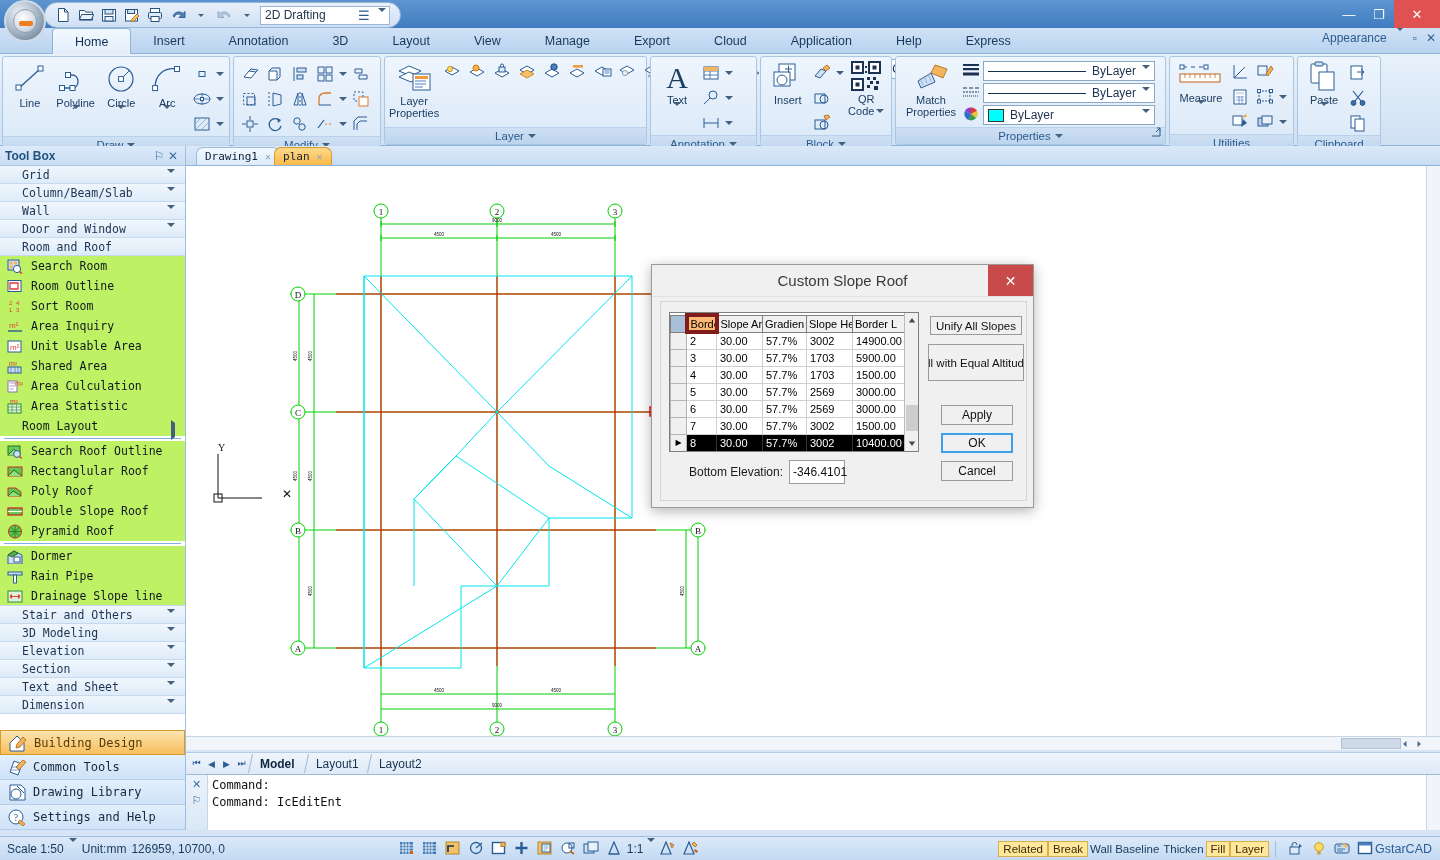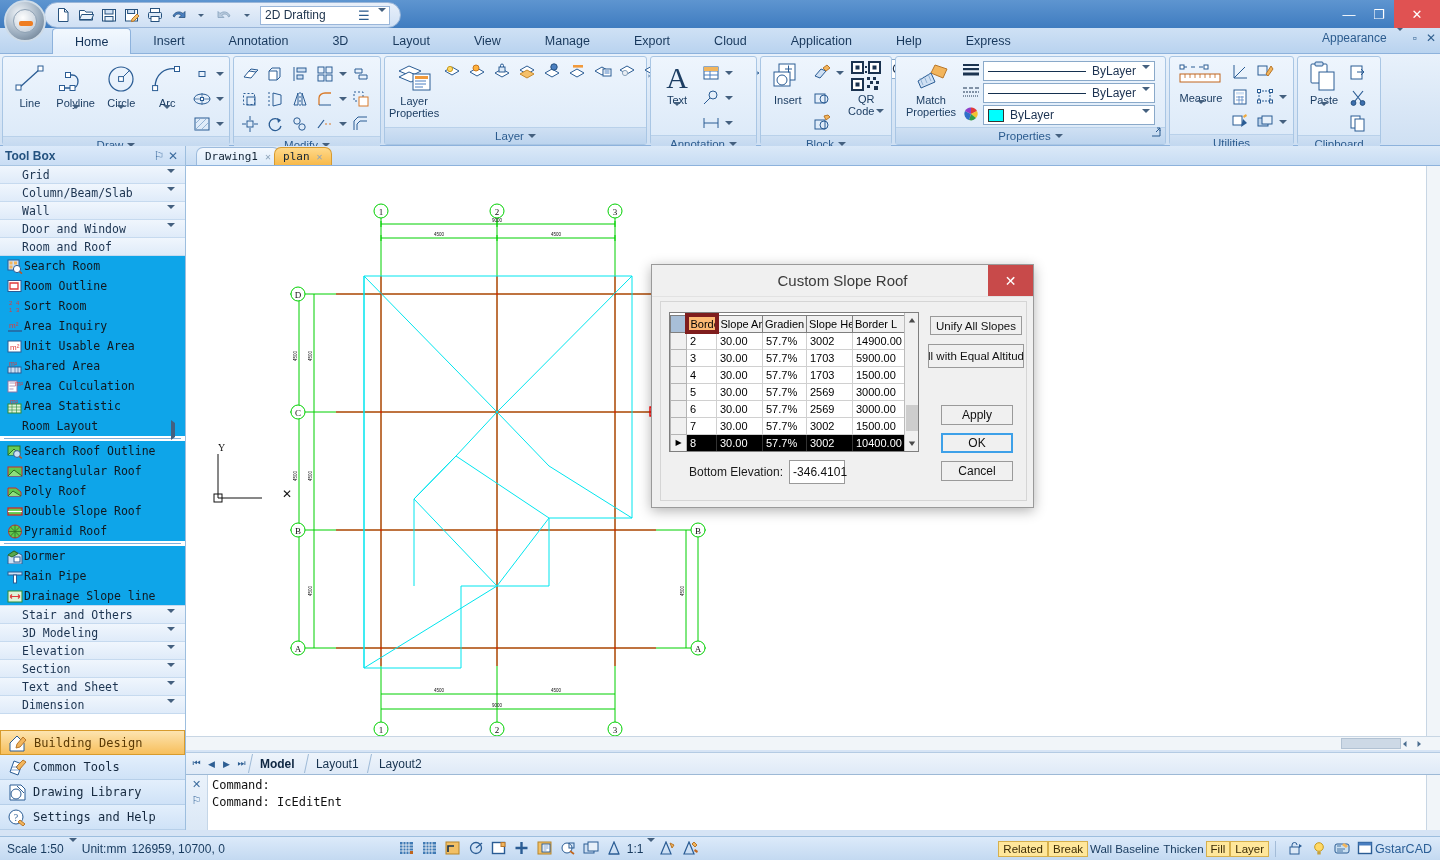--- a/index.html
+++ b/index.html
@@ -167,23 +167,23 @@
   .grp-hdr {
     height:19px; display:flex; align-items:center; position:relative;
     background:linear-gradient(#f0f6fd,#dfebf9);
     border:1px solid #c6daef; border-left:none;border-right:none; margin-top:-1px;
     font-family:"DejaVu Sans Mono", monospace; font-size:11.5px; color:#1b3350;
     padding-left:22px;
   }
   .grp-hdr .ar { position:absolute; right:10px; top:7px; }
   .tri-u { width:0;height:0;border-left:4px solid transparent;border-right:4px solid transparent;border-bottom:4px solid #44607f;}
   .tb-item {
-    height:20px; display:flex; align-items:center; gap:1px; padding-left:6px;
+    height:20px; display:flex; align-items:center; gap:8px; padding-left:6px;
     font-family:"DejaVu Sans Mono", monospace; font-size:11.5px; color:#101820;
-    background:#0ea5e9; position:relative;
+    background:#bef264; position:relative;
   }
   .tb-item .ti { width:17px;height:17px; display:flex;align-items:center;justify-content:center;flex:none;}
   .tb-item .sub { position:absolute; right:10px; top:7px; }
   .tb-item.plain { padding-left:22px; }
   .tb-sep { height:1px; background:#7fb0dd; margin:2px 4px; }
   .tb-bottom { }
   .tb-big {
     height:25px; display:flex; align-items:center; gap:6px; padding-left:7px;
     font-family:"DejaVu Sans Mono", monospace; font-size:12px; color:#15293f;
     background:linear-gradient(#e3effc,#cfe2f7); border-bottom:1px solid #b6cfe9;
@@ -1535,21 +1535,21 @@
       </div>
 
       <div style="position:absolute;left:28px;top:158px;display:flex;align-items:center;gap:6px;">
         <span style="font-size:12px;color:#1a1a1a;">Bottom Elevation:</span>
         <span style="width:56px;height:24px;border:1px solid #9a9a9a;background:#fff;font-size:12px;color:#111;
                      display:flex;align-items:center;padding-left:3px;">-346.4101</span>
       </div>
 
       <div style="position:absolute;left:269px;top:14px;width:92px;height:19px;border:1px solid #9a9a9a;
                   background:#f0f0f0;font-size:11.5px;color:#111;display:flex;align-items:center;justify-content:center;">Unify All Slopes</div>
-      <div style="position:absolute;left:267px;top:42px;width:96px;height:24px;border:1px solid #9a9a9a;
+      <div style="position:absolute;left:267px;top:42px;width:96px;height:37px;border:1px solid #9a9a9a;
                   background:#f0f0f0;font-size:11.5px;color:#111;display:flex;align-items:center;justify-content:center;
                   overflow:hidden;white-space:nowrap;">ll with Equal Altitud</div>
       <div style="position:absolute;left:280px;top:103px;width:72px;height:20px;border:1px solid #9a9a9a;
                   background:#f0f0f0;font-size:12px;color:#111;display:flex;align-items:center;justify-content:center;">Apply</div>
       <div style="position:absolute;left:280px;top:131px;width:72px;height:20px;border:2px solid #3da0e8;
                   background:#f0f0f0;font-size:12px;color:#111;display:flex;align-items:center;justify-content:center;">OK</div>
       <div style="position:absolute;left:280px;top:159px;width:72px;height:20px;border:1px solid #9a9a9a;
                   background:#f0f0f0;font-size:12px;color:#111;display:flex;align-items:center;justify-content:center;">Cancel</div>
     </div>
   </div>

